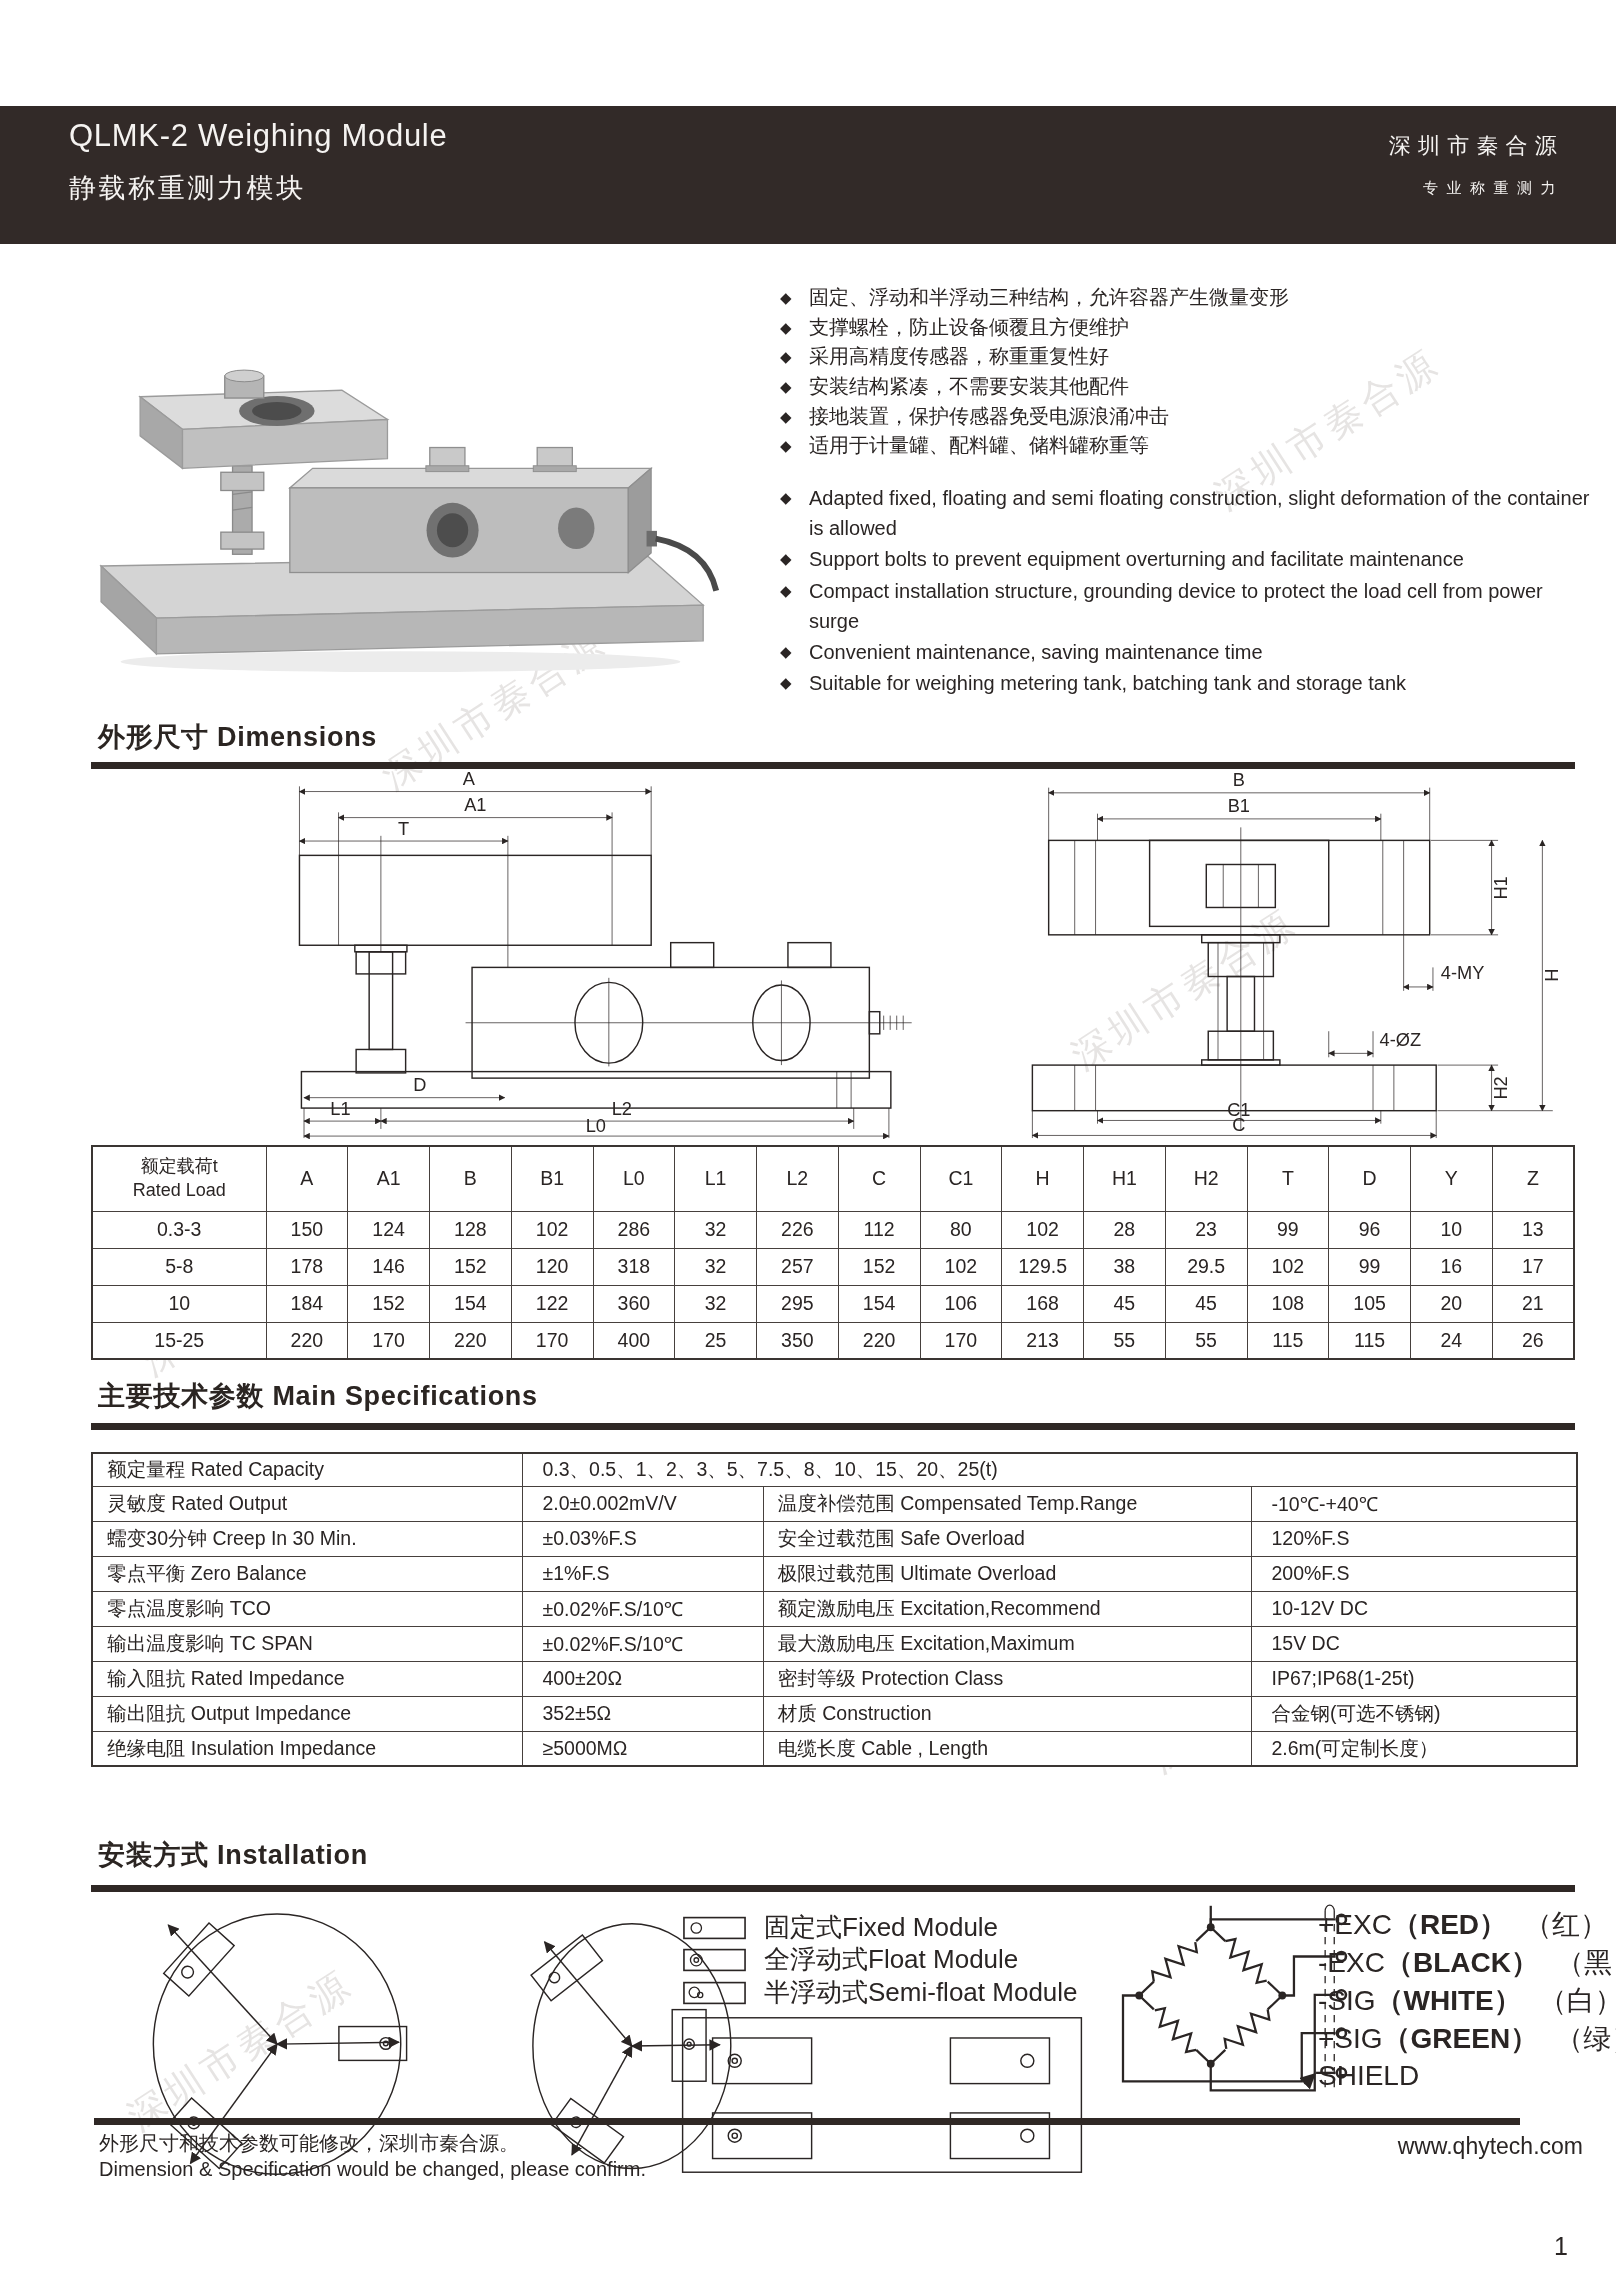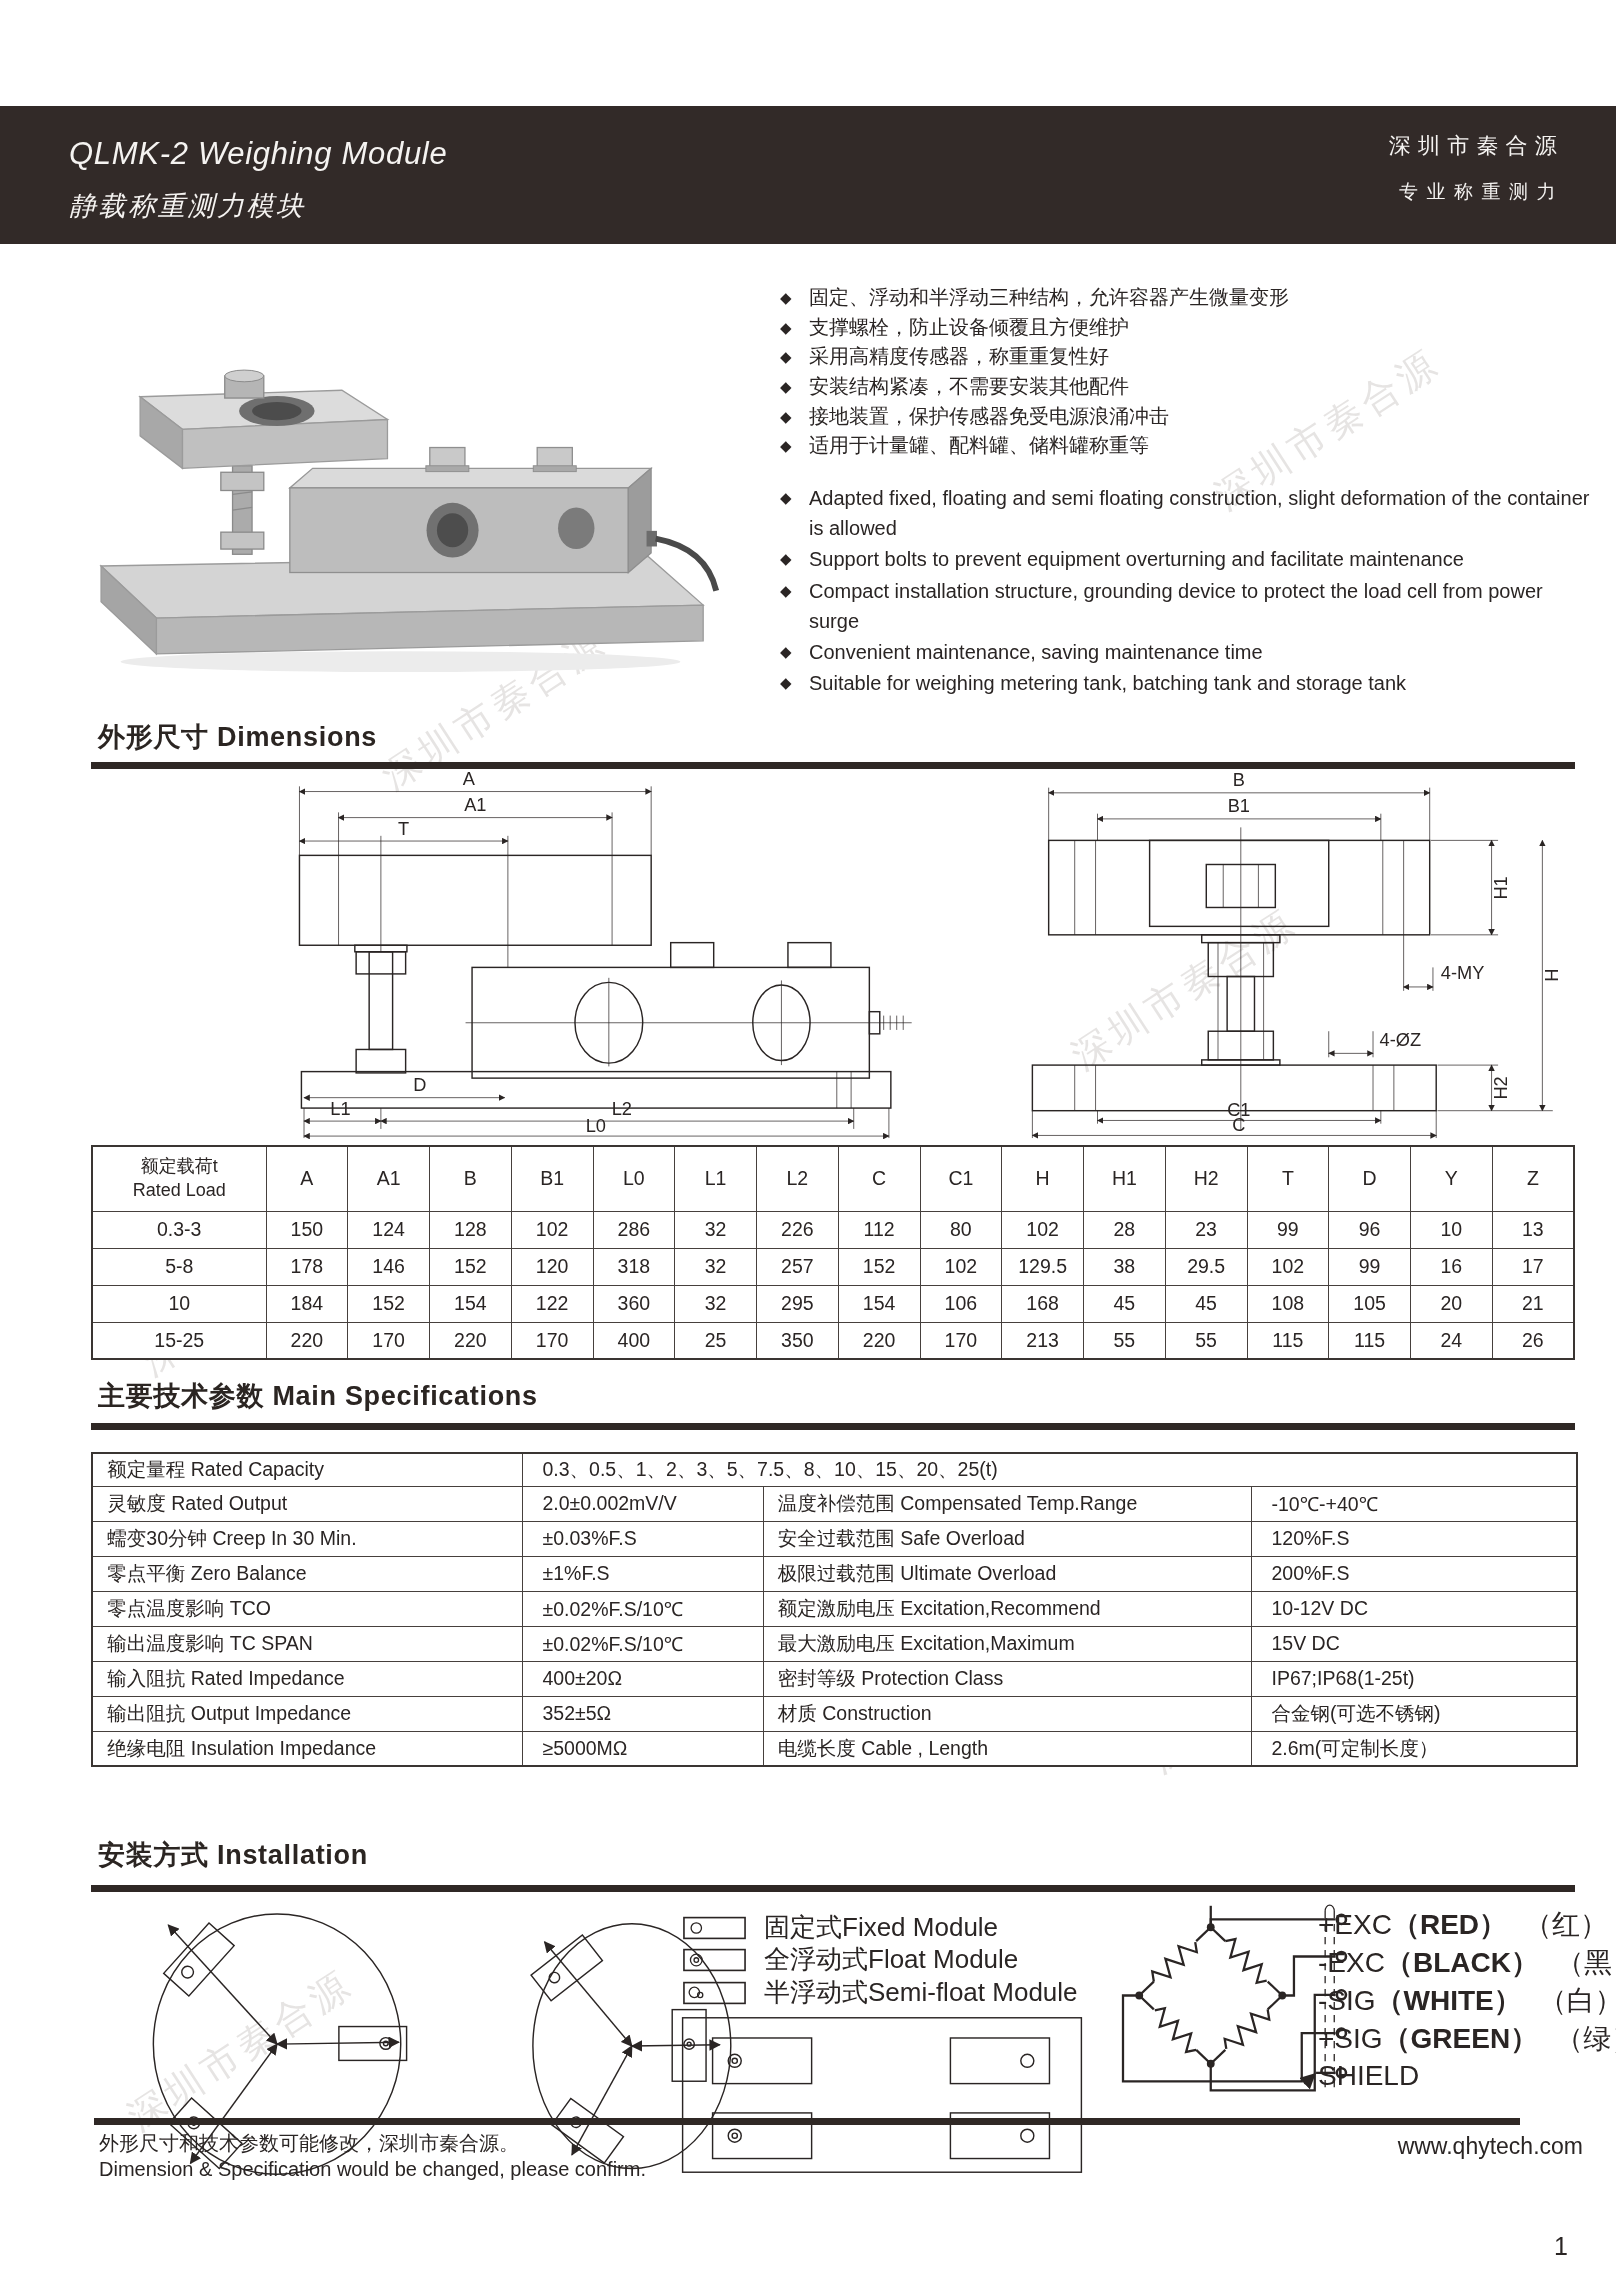--- a/index.html
+++ b/index.html
@@ -5,26 +5,26 @@
   * { margin:0; padding:0; box-sizing:border-box; }
   html,body { background:#9a9a9a; }
   .page {
     position:relative; width:1616px; height:2284px; background:#ffffff;
     font-family:"Liberation Sans", sans-serif; color:#2a2524; overflow:hidden; margin:0 auto;
   }
   .abs { position:absolute; }
 
   
   .hdr { position:absolute; left:0; top:106px; width:1616px; height:138px; background:#322a28; color:#f5f3f1; }
-  .hdr-titles { position:absolute; left:69px; top:30px;font-style:italic; }
+  .hdr-titles { position:absolute; left:69px; top:12px; }
   .t-en { font-size:31px; letter-spacing:0.7px; }
   .t-zh { font-size:27px; letter-spacing:2.6px; margin-top:15.6px; }
   .hdr-brand { position:absolute; right:52px; top:25px; text-align:right; }
   .b1 { font-size:22px; letter-spacing:7.2px; }
-  .b2 { font-size:19px; letter-spacing:8.5px; margin-top:18px; }
+  .b2 { font-size:15px; letter-spacing:8.5px; margin-top:18px; }
 
   
   .feat { position:absolute; left:780px; width:814px; list-style:none; }
   .feat li { position:relative; padding-left:29px; font-size:20px; line-height:29px; margin-bottom:0.7px; }
   .feat.en li { line-height:30px; margin-bottom:1.3px; font-size:20px; }
   .feat .bl { position:absolute; left:0; top:0; font-size:15px; }
 
   
   .sec-title { position:absolute; left:98px; font-size:27px; color:#2b2522; letter-spacing:0.7px; }
   .rule { position:absolute; left:91px; width:1484px; height:6.5px; background:#2f2825; }

